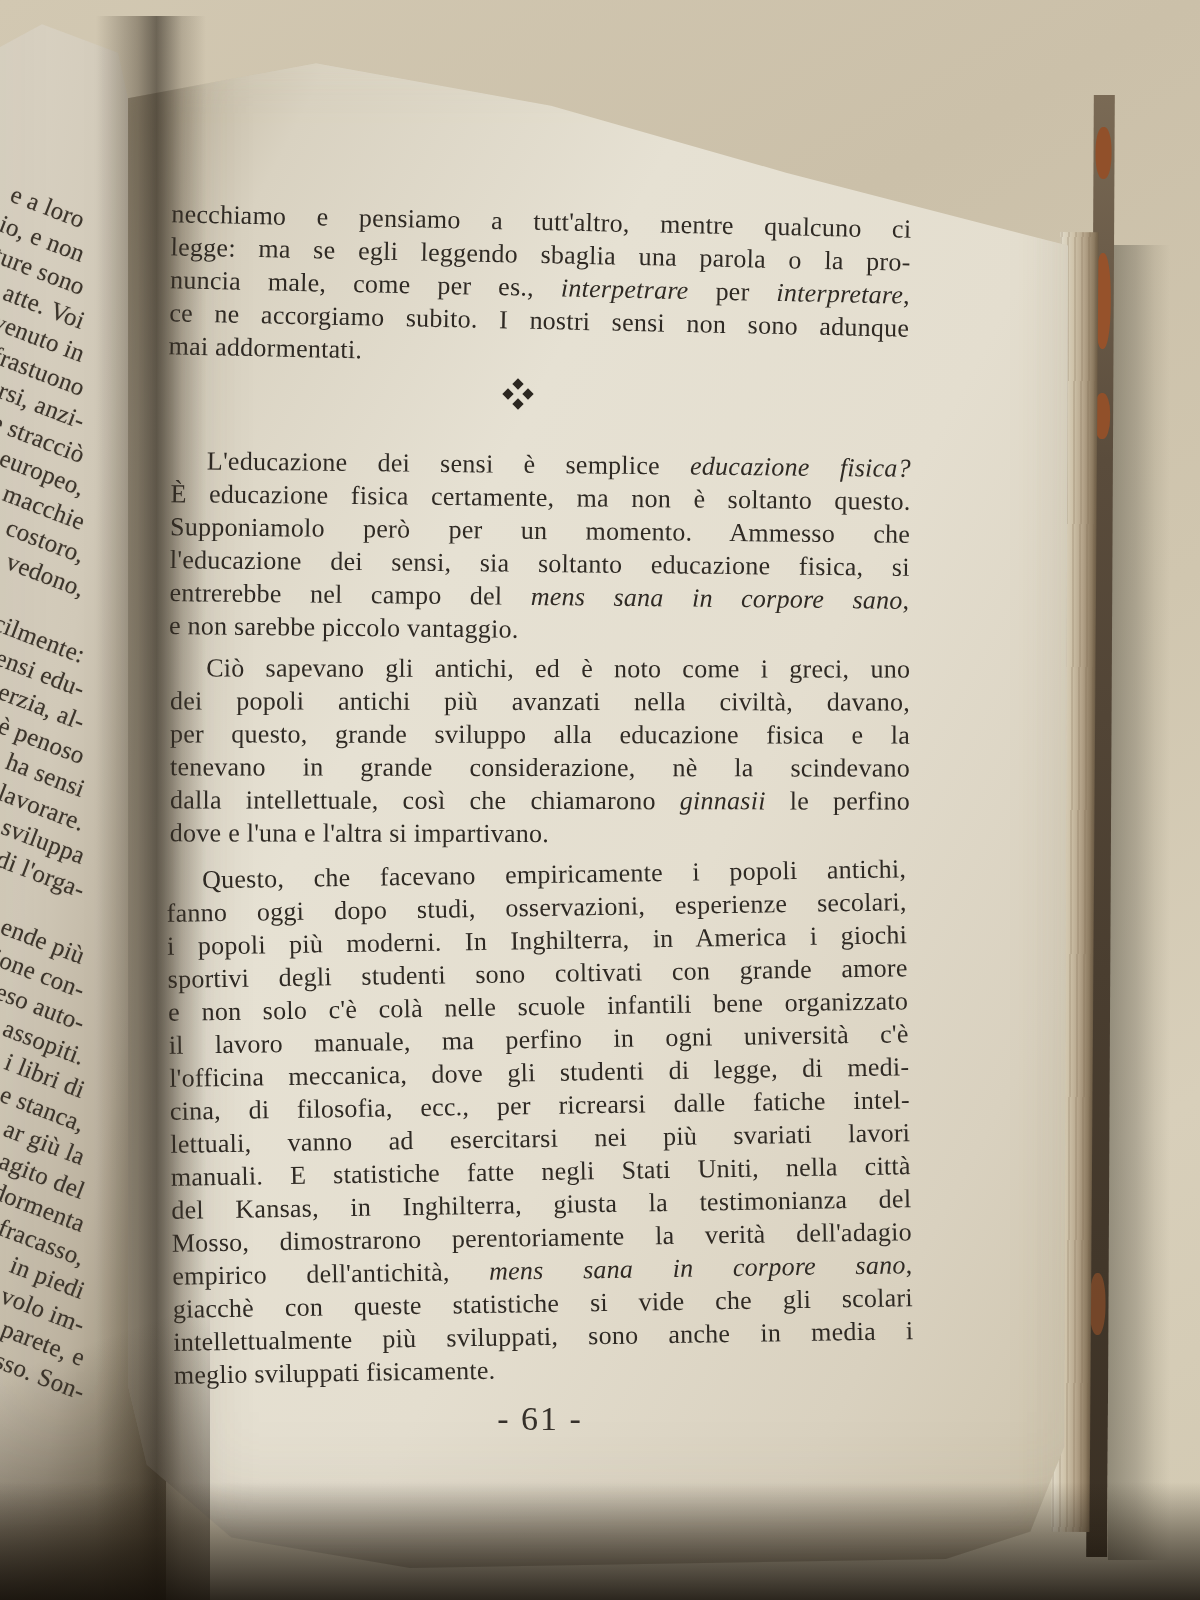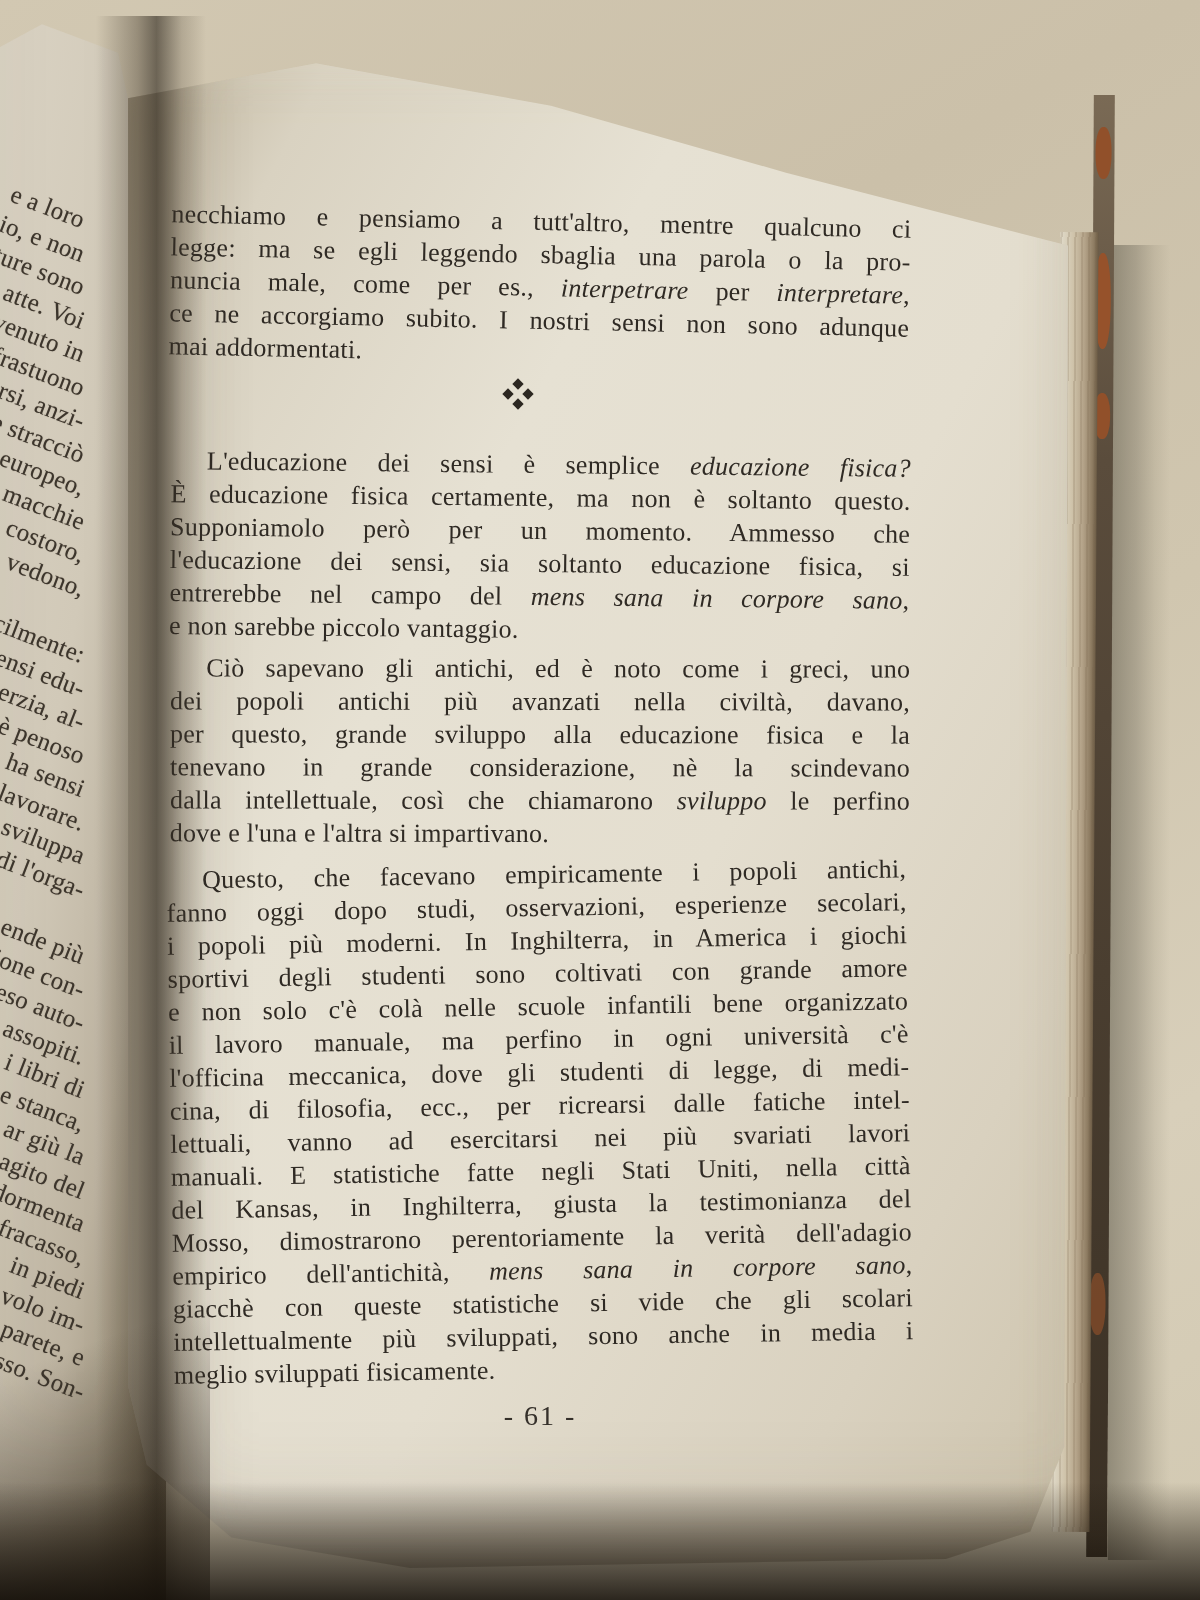--- a/index.html
+++ b/index.html
@@ -46,21 +46,21 @@
   .para.indent .line.first{text-indent:36px;}
   .em{font-style:italic;}
   .p1{transform:rotate(1.2deg);}
   .p2{transform:rotate(0.6deg); margin-top:0;}
   .p3{transform:rotate(0.1deg); margin-top:6px;}
   .p4{transform:rotate(-0.9deg); margin-top:8px;}
   .orn{display:flex; justify-content:center; margin:10px 0 40px 0; transform:translateX(-22px); height:28px;}
   .orn-grid{position:relative; width:28px; height:28px;}
   .orn-grid .d{position:absolute; width:8px; height:8px; background:#2c2721; transform:rotate(45deg);}
   .d.n{left:10px; top:0;} .d.w{left:0; top:10px;} .d.e{left:20px; top:10px;} .d.s{left:10px; top:20px;}
-  .page-num{position:absolute; left:42px; top:1352px; width:740px; text-align:center; font-size:28px; letter-spacing:2px; color:#35302a;}
+  .page-num{position:absolute; left:42px; top:1352px; width:740px; text-align:center; font-size:34px; letter-spacing:2px; color:#35302a;}
   
   .page-stack{
     position:absolute; left:1056px; top:232px; width:38px; height:1300px; z-index:3;
     transform:rotate(.4deg);
     background:
       repeating-linear-gradient(90deg,rgba(120,100,75,.2) 0 2px,rgba(0,0,0,0) 2px 7px),
       linear-gradient(90deg,#e0dac9 0%,#cfc3aa 35%,#b3a288 65%,#8e7c62 88%,#6b5b45 100%);
   }
   .cover-edge{
     position:absolute; left:1090px; top:95px; width:21px; height:1462px; z-index:2;
@@ -168,21 +168,21 @@
           <div class="line"><span>Supponiamolo però per un momento. Ammesso che</span></div>
           <div class="line"><span>l'educazione dei sensi, sia soltanto educazione fisica, si</span></div>
           <div class="line"><span>entrerebbe nel campo del </span><span class="em">mens sana in corpore sano</span><span>,</span></div>
           <div class="line pend"><span>e non sarebbe piccolo vantaggio.</span></div>
         </div>
       <div class="para p3 indent">
           <div class="line first"><span>Ciò sapevano gli antichi, ed è noto come i greci, uno</span></div>
           <div class="line"><span>dei popoli antichi più avanzati nella civiltà, davano,</span></div>
           <div class="line"><span>per questo, grande sviluppo alla educazione fisica e la</span></div>
           <div class="line"><span>tenevano in grande considerazione, nè la scindevano</span></div>
-          <div class="line"><span>dalla intellettuale, così che chiamarono </span><span class="em">sviluppo</span><span> le perfino</span></div>
+          <div class="line"><span>dalla intellettuale, così che chiamarono </span><span class="em">ginnasii</span><span> le perfino</span></div>
           <div class="line pend"><span>dove e l'una e l'altra si impartivano.</span></div>
         </div>
       <div class="para p4 indent">
           <div class="line first"><span>Questo, che facevano empiricamente i popoli antichi,</span></div>
           <div class="line"><span>fanno oggi dopo studi, osservazioni, esperienze secolari,</span></div>
           <div class="line"><span>i popoli più moderni. In Inghilterra, in America i giochi</span></div>
           <div class="line"><span>sportivi degli studenti sono coltivati con grande amore</span></div>
           <div class="line"><span>e non solo c'è colà nelle scuole infantili bene organizzato</span></div>
           <div class="line"><span>il lavoro manuale, ma perfino in ogni università c'è</span></div>
           <div class="line"><span>l'officina meccanica, dove gli studenti di legge, di medi-</span></div>

